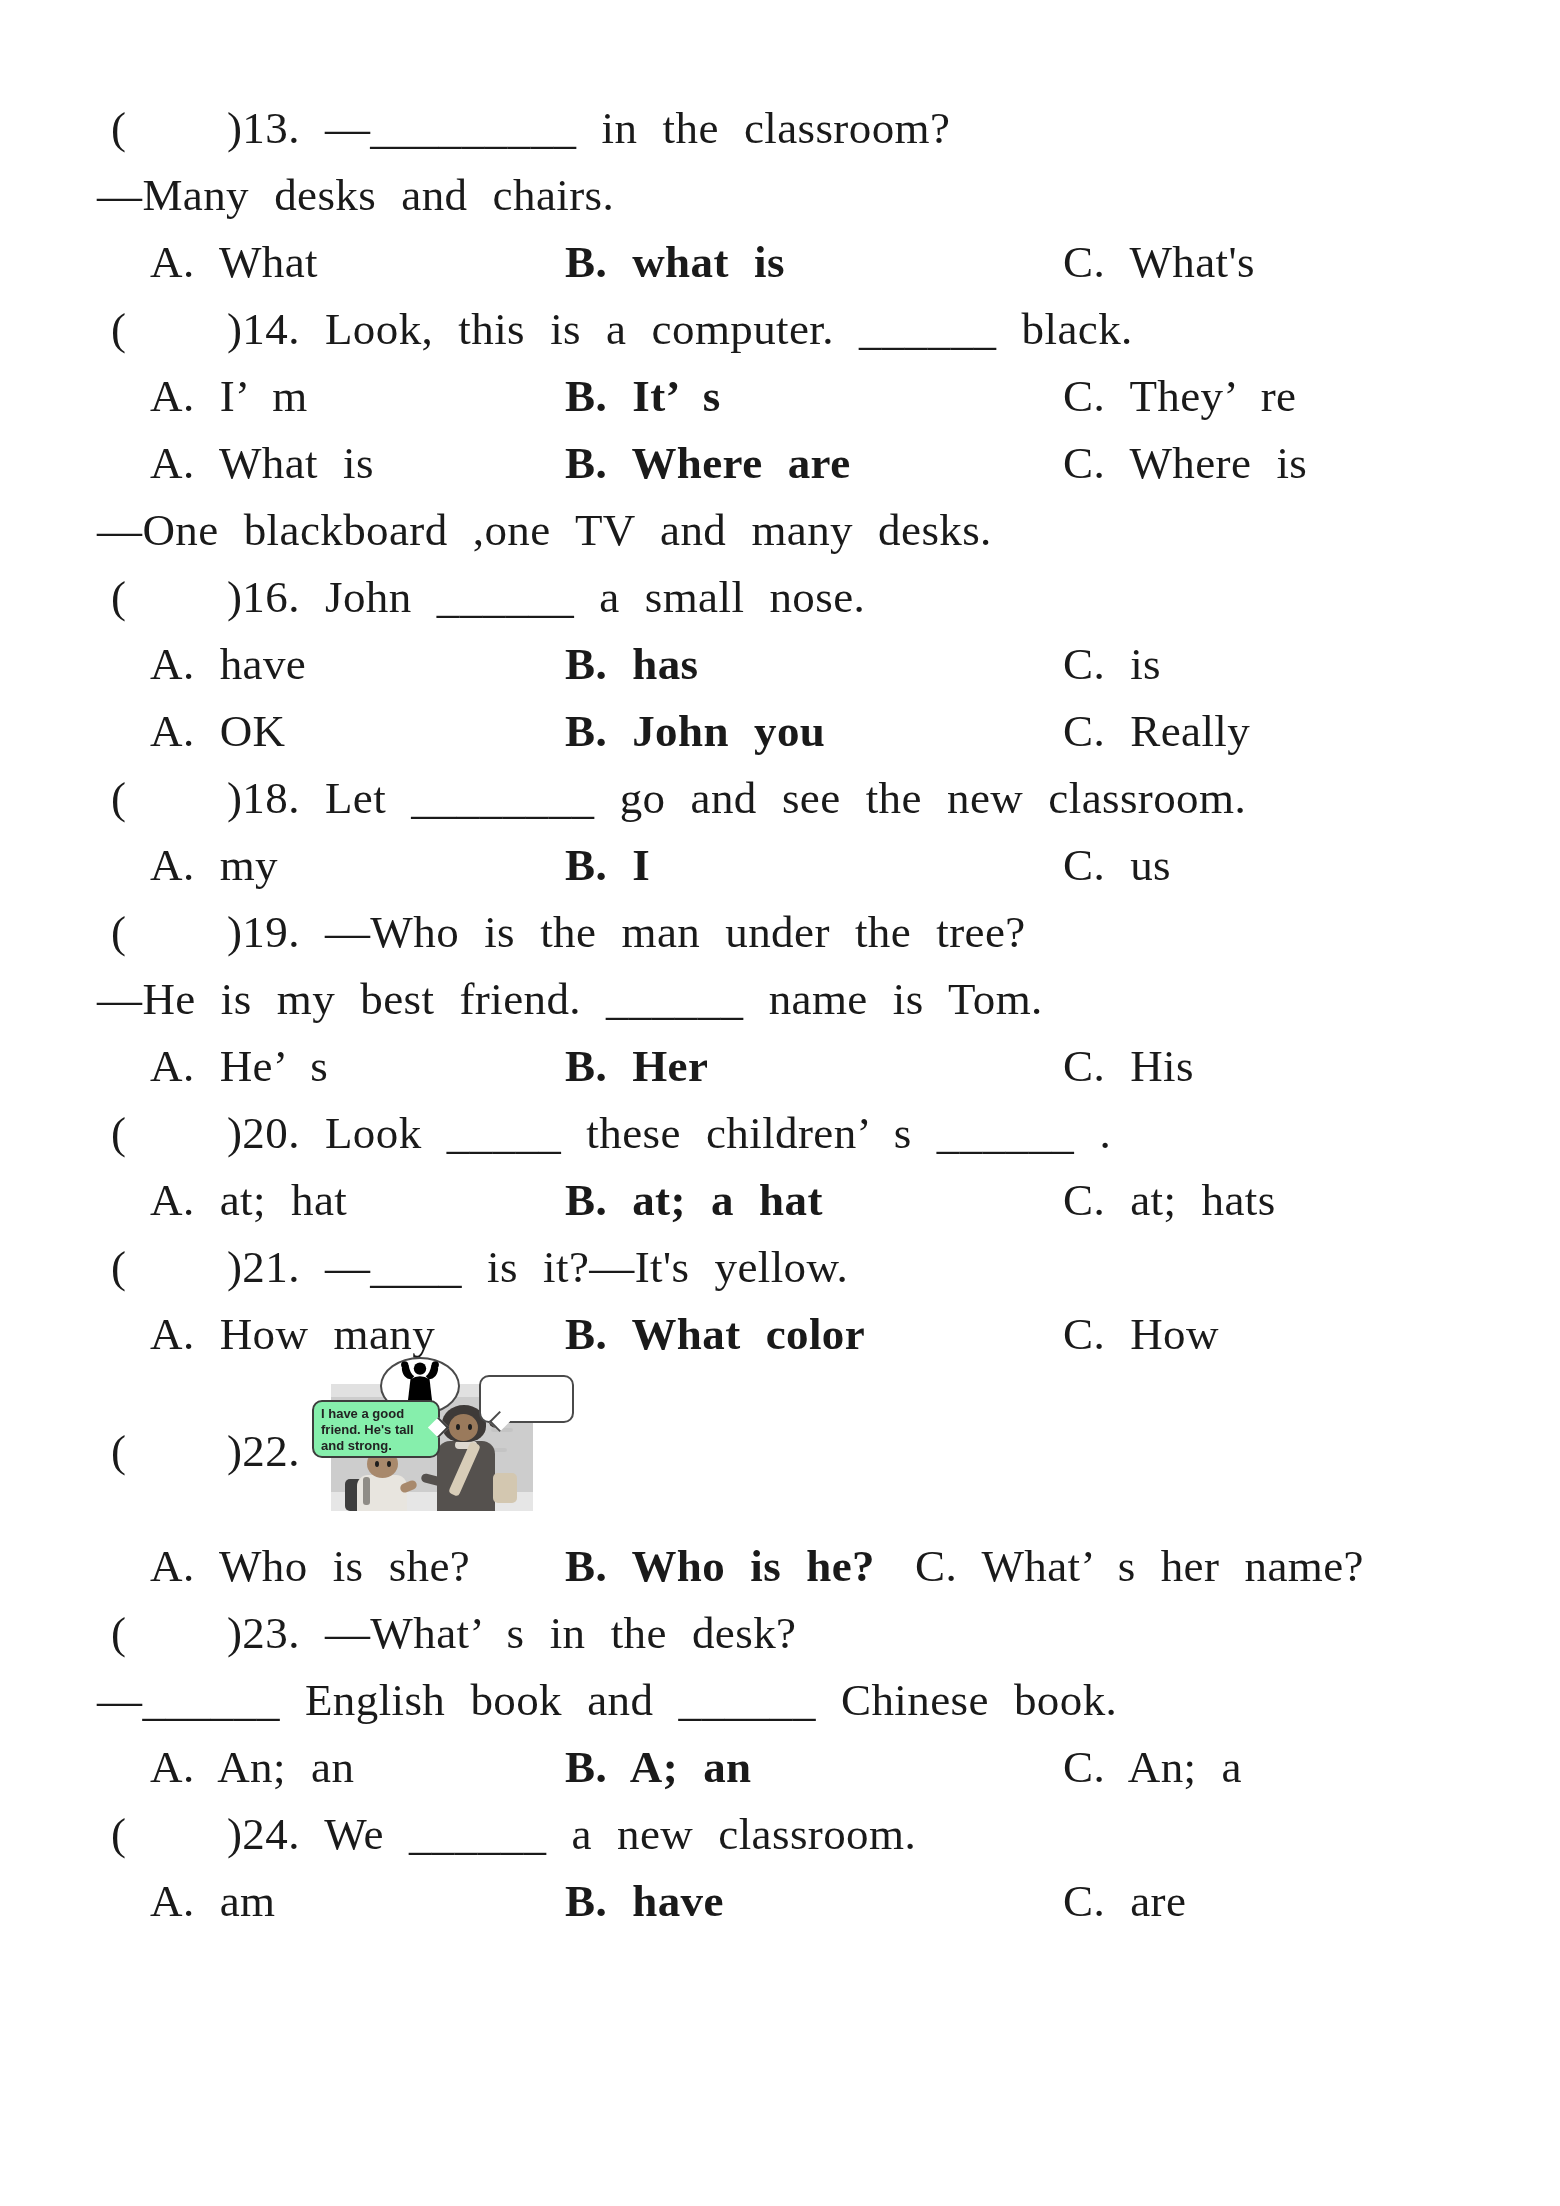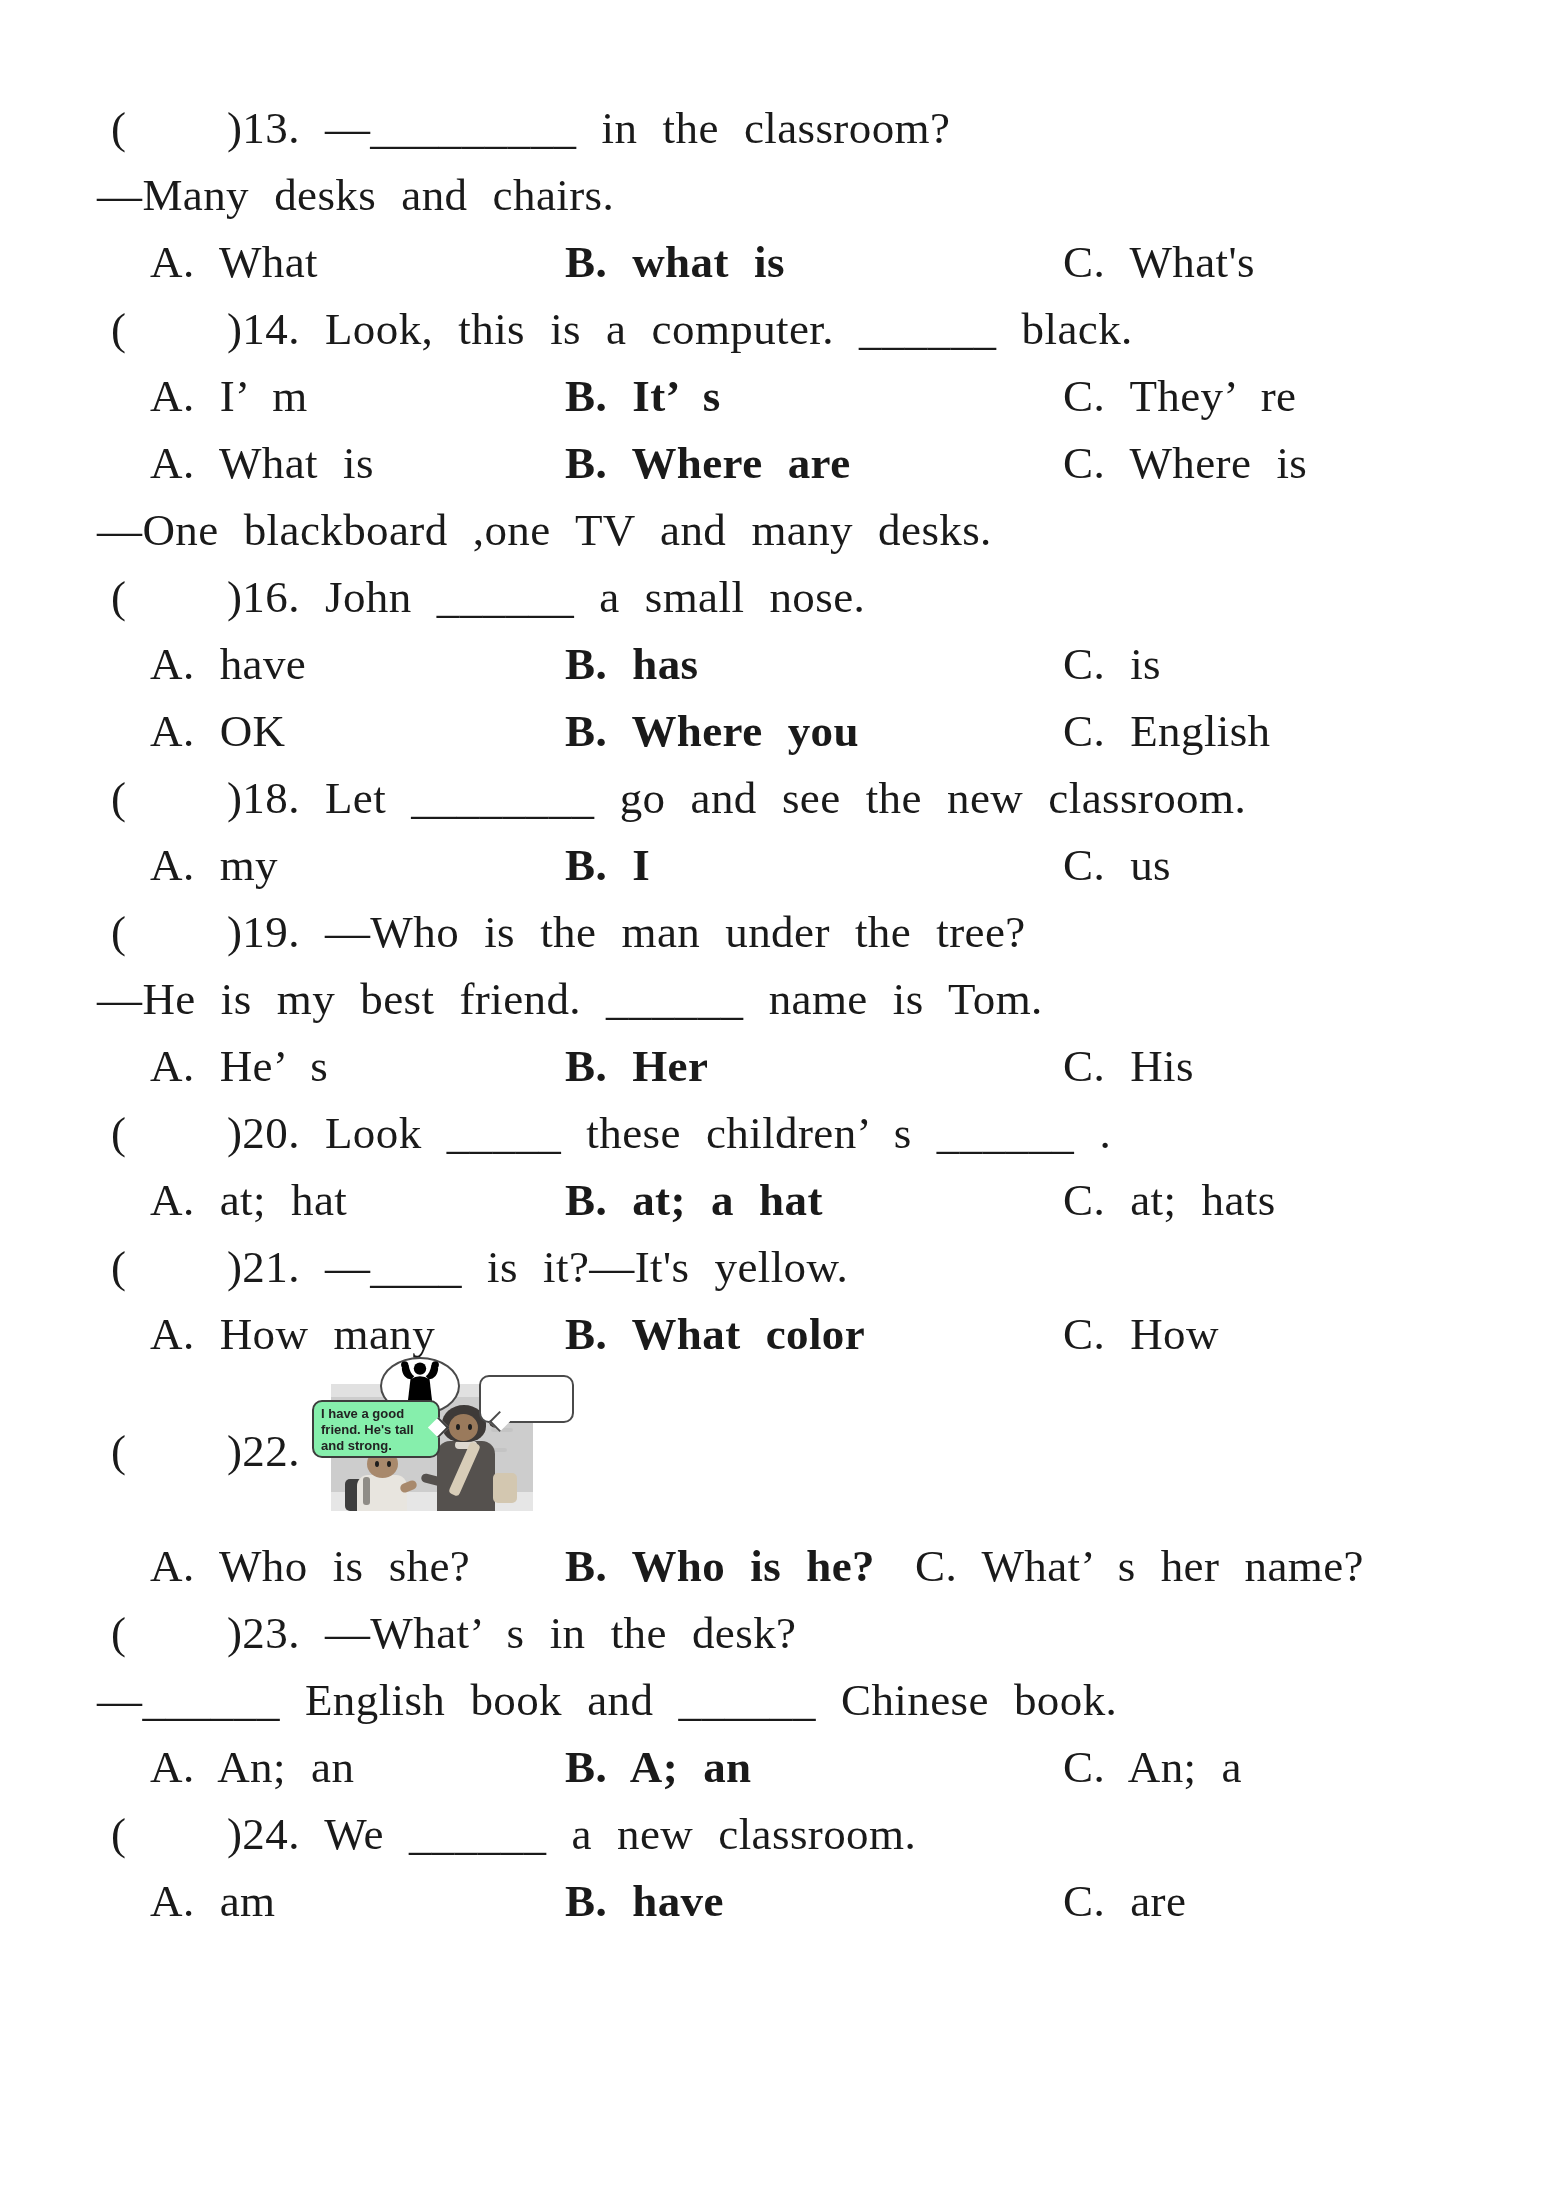--- a/index.html
+++ b/index.html
@@ -130,22 +130,22 @@
 
   <div class="line q">(    )16. John ______ a small nose.</div>
   <div class="line opts">
     <span class="oA">A. have</span>
     <span class="oB">B. has</span>
     <span class="oC">C. is</span>
   </div>
 
   <div class="line opts">
     <span class="oA">A. OK</span>
-    <span class="oB">B. Where you</span>
-    <span class="oC">C. English</span>
+    <span class="oB">B. John you</span>
+    <span class="oC">C. Really</span>
   </div>
 
   <div class="line q">(    )18. Let ________ go and see the new classroom.</div>
   <div class="line opts">
     <span class="oA">A. my</span>
     <span class="oB">B. I</span>
     <span class="oC">C. us</span>
   </div>
 
   <div class="line q">(    )19. —Who is the man under the tree?</div>

